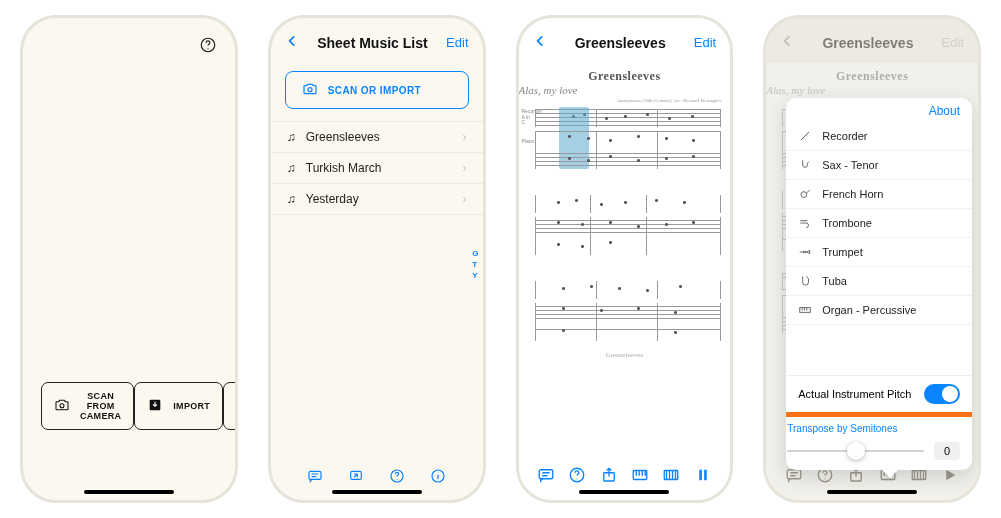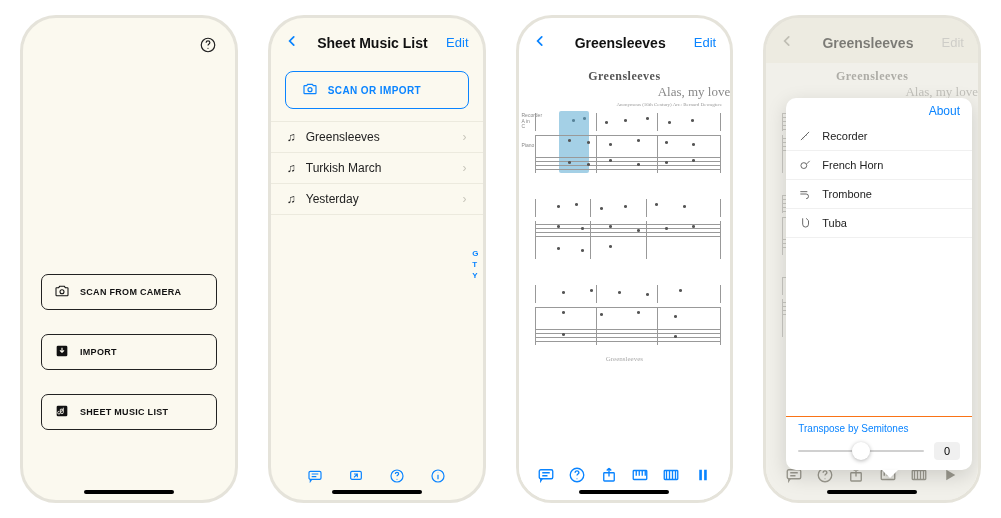--- a/index.html
+++ b/index.html
@@ -44,22 +44,22 @@
     font-size: 23px;
     font-weight: 800;
     color: #111;
     line-height: 1.15;
     margin: 66px 22px 0 22px;
     letter-spacing: -0.2px;
   }
   .s1-buttons {
     margin: auto 18px 70px 18px;
     display: flex;
-    flex-direction: column;
-    gap: 24px;
+    flex-direction: row;
+    gap: 0;
   }
   .s1-btn {
     border: 1px solid #222;
     border-radius: 7px;
     background: transparent;
     padding: 8px 12px;
     display: flex;
     align-items: center;
     gap: 10px;
     font-size: 9px;
@@ -157,24 +157,25 @@
   .sheet-title {
     text-align: center;
     font-family: Georgia, serif;
     font-size: 12px;
     color: #555;
     margin-top: 6px;
     font-weight: 600;
     letter-spacing: 0.5px;
   }
   .sheet-sub {
-    text-align: right;
+    text-align: left;
     font-family: Georgia, serif;
-    font-size: 13px;
+    font-size: 11px;
     color: #888;
+    font-style: italic;
   }
   .sheet-credit {
     text-align: right;
     font-size: 5px;
     color: #999;
     padding: 2px 8px 0 0;
     font-family: Georgia, serif;
   }
   .staff-block {
     padding: 6px 10px 2px 16px;
@@ -293,22 +294,22 @@
   }
   .toggle {
     width: 36px; height: 20px; border-radius: 10px;
     background: #0a84ff; position: relative; cursor: pointer;
   }
   .toggle::after {
     content:""; position:absolute; right:2px; top:2px;
     width:16px; height:16px; background:#fff; border-radius:50%;
   }
   .transpose-block {
-    padding: 6px 12px 10px 12px;
-    border-top: 1px solid #f97316;
+    padding: 6px 12px 10px 1px;
+    border-top: 5px solid #f97316;
   }
   .transpose-label { color:#0a84ff; font-size:10px; margin-bottom:8px; }
   .slider-row { display:flex; align-items:center; gap:10px; }
   .slider-track {
     flex:1; height:2px; background:#d0d0d0; position:relative; border-radius:1px;
   }
   .slider-thumb {
     position:absolute; left:50%; top:50%; transform:translate(-50%,-50%);
     width:18px; height:18px; background:#fff; border-radius:50%;
     box-shadow:0 1px 4px rgba(0,0,0,0.3);
@@ -705,43 +706,72 @@
           <span class="instr-icon">
             <svg width="14" height="14" viewBox="0 0 24 24" fill="none" stroke="#555" stroke-width="1.5">
               <path d="M5 19L19 5M8 16l1 1M11 13l1 1M14 10l1 1"></path>
             </svg>
           </span>
           <span>Recorder</span>
         </div>
       <div class="instr-row">
           <span class="instr-icon">
             <svg width="14" height="14" viewBox="0 0 24 24" fill="none" stroke="#555" stroke-width="1.5">
+              <path d="M8 4v8a4 4 0 008 0V9l3-3"></path>
+            </svg>
+          </span>
+          <span>Sax - Tenor</span>
+        </div>
+      <div class="instr-row">
+          <span class="instr-icon">
+            <svg width="14" height="14" viewBox="0 0 24 24" fill="none" stroke="#555" stroke-width="1.5">
               <circle cx="10" cy="13" r="5"></circle>
               <path d="M15 10l5-5"></path>
             </svg>
           </span>
           <span>French Horn</span>
         </div>
       <div class="instr-row">
           <span class="instr-icon">
             <svg width="14" height="14" viewBox="0 0 24 24" fill="none" stroke="#555" stroke-width="1.5">
               <path d="M4 12h10a4 4 0 010 8M4 8h12"></path>
             </svg>
           </span>
           <span>Trombone</span>
         </div>
       <div class="instr-row">
           <span class="instr-icon">
             <svg width="14" height="14" viewBox="0 0 24 24" fill="none" stroke="#555" stroke-width="1.5">
+              <path d="M3 12h12l5-3v6l-5-3M10 10v4M13 10v4"></path>
+            </svg>
+          </span>
+          <span>Trumpet</span>
+        </div>
+      <div class="instr-row">
+          <span class="instr-icon">
+            <svg width="14" height="14" viewBox="0 0 24 24" fill="none" stroke="#555" stroke-width="1.5">
               <path d="M8 4v10a5 5 0 0010 0V8l-4-4"></path>
             </svg>
           </span>
           <span>Tuba</span>
         </div>
-
+      <div class="instr-row">
+          <span class="instr-icon">
+            <svg width="14" height="14" viewBox="0 0 24 24" fill="none" stroke="#555" stroke-width="1.5">
+              <rect x="3" y="8" width="18" height="8"></rect>
+              <path d="M7 8v5M11 8v5M15 8v5"></path>
+            </svg>
+          </span>
+          <span>Organ - Percussive</span>
+        </div>
+
+    </div>
+    <div class="pitch-row">
+      <span>Actual Instrument Pitch</span>
+      <div class="toggle"></div>
     </div>
     <div class="transpose-block">
       <div class="transpose-label">Transpose by Semitones</div>
       <div class="slider-row">
         <div class="slider-track">
           <div class="slider-thumb"></div>
         </div>
         <div class="slider-value">0</div>
       </div>
     </div>

